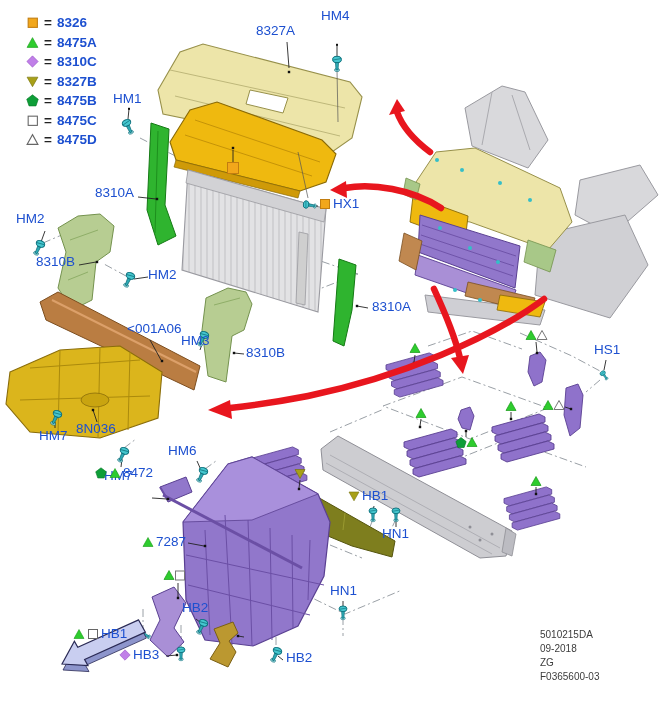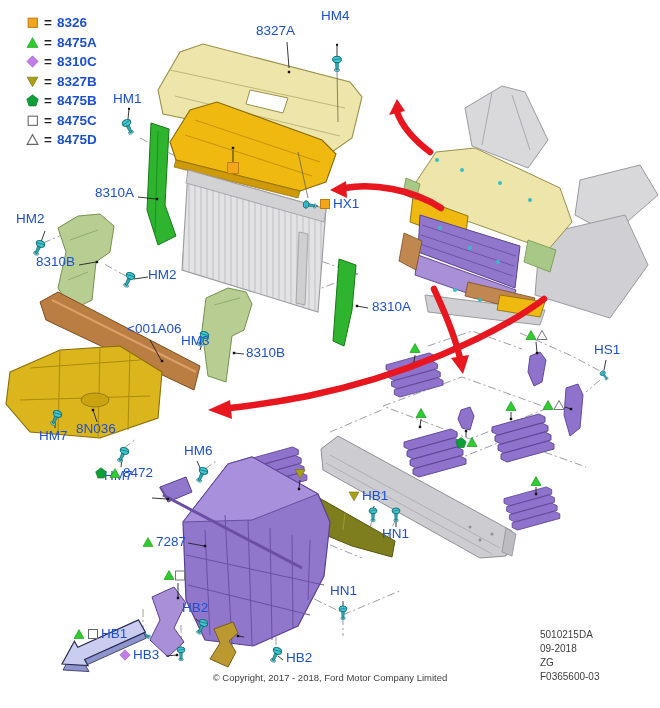--- a/index.html
+++ b/index.html
@@ -408,21 +408,21 @@
     </div>
 <div class="lbl" style="left:39px;top:429px">
       <span>HM7</span>
     </div>
 <div class="lbl" style="left:76px;top:422px">
       <span>8N036</span>
     </div>
 <div class="lbl" style="left:104px;top:469px">
       <span>HM7</span>
     </div>
-<div class="lbl" style="left:184px;top:444px">
+<div class="lbl" style="left:168px;top:444px">
       <span>HM6</span>
     </div>
 <div class="lbl" style="left:95px;top:466px">
   <svg width="12" height="12" viewBox="0 0 12 12">
         <polygon points="6,0.8 11.3,4.8 9.2,11 2.8,11 0.7,4.8" fill="#0E9E38" stroke="#0a7a28" stroke-width="0.6"></polygon>
       </svg>
   <svg width="12" height="12" viewBox="0 0 12 12">
         <polygon points="6,1.5 11,10.5 1,10.5" fill="#2ECC2E" stroke="#159a15" stroke-width="0.6"></polygon>
       </svg>
   <span>8472</span>
@@ -469,15 +469,14 @@
 <div class="lbl" style="left:594px;top:343px">
       <span>HS1</span>
     </div>
 
 <div class="meta">
   <div>5010215DA</div>
   <div>09-2018</div>
   <div>ZG</div>
   <div>F0365600-03</div>
 </div>
-<div class="copyright">© Copyright, 2017 - 2018, Ford Motor Company Limited</div>
 
 </div>
 
 </body></html>

